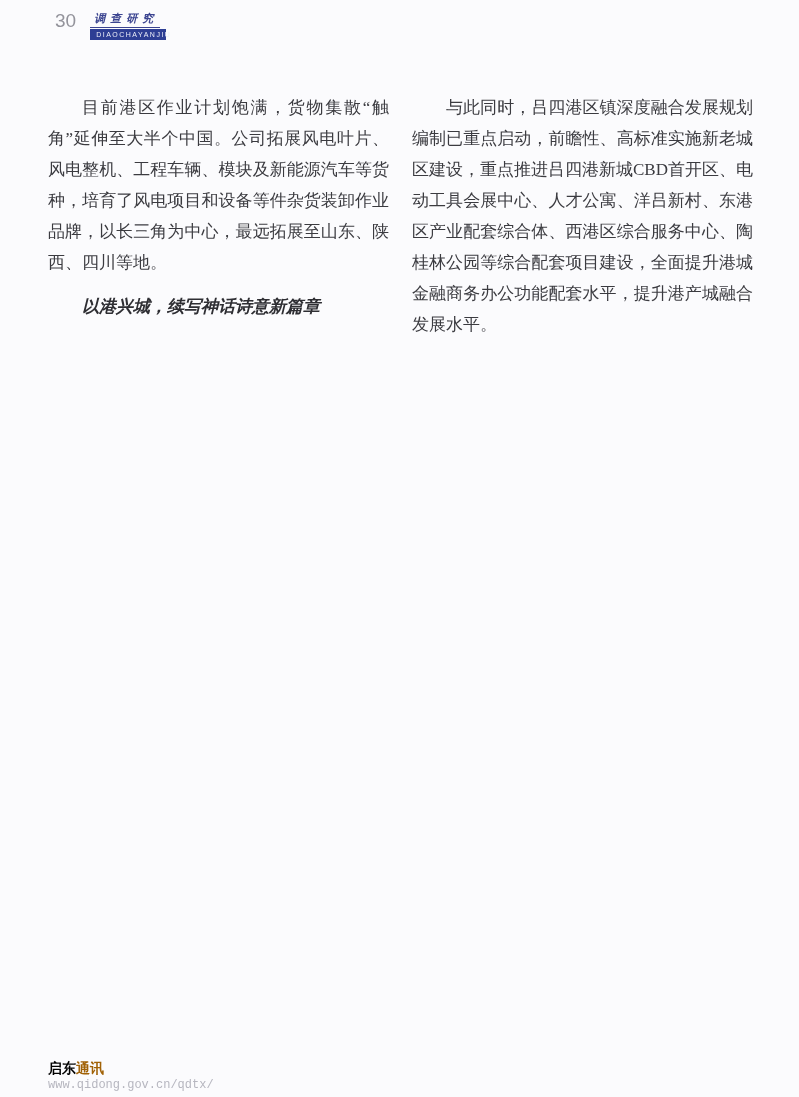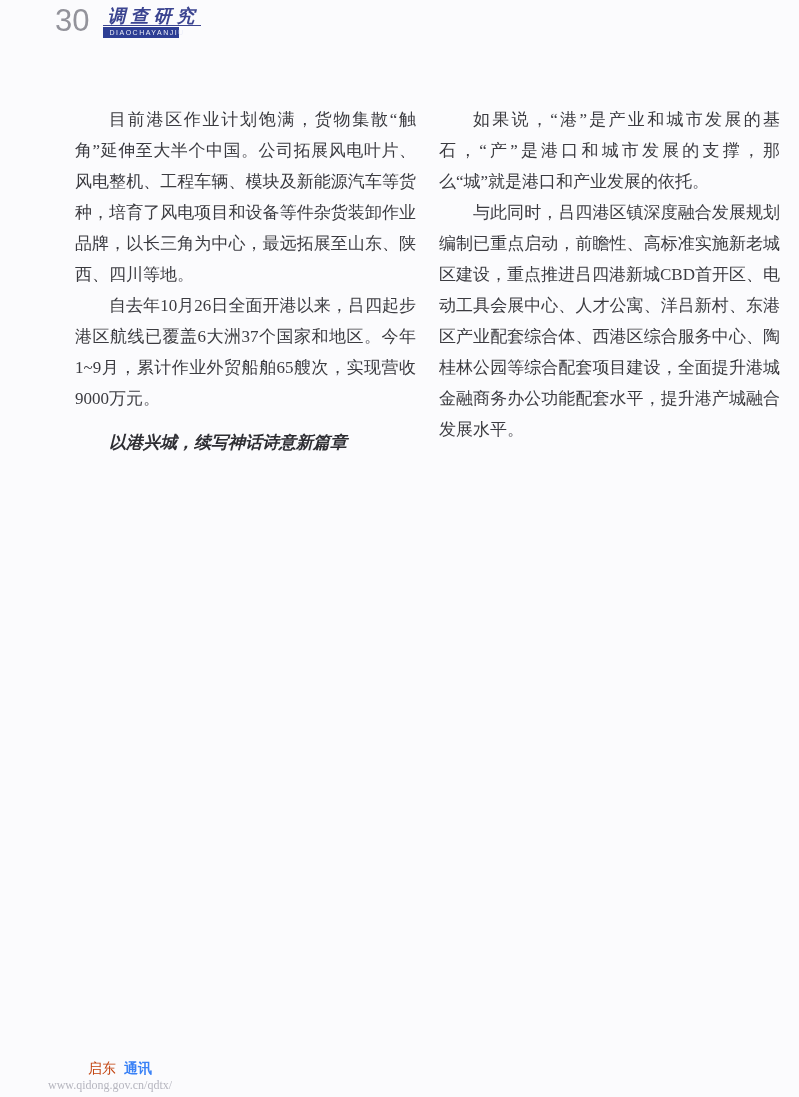--- a/index.html
+++ b/index.html
@@ -8,80 +8,78 @@
     background:#fbfbfd;
     position:relative;
     overflow:hidden;
     font-family:"Liberation Serif","DejaVu Serif",serif;
     color:#3b3b40;
   }
   
   .page-header{position:absolute;top:6px;left:55px;display:flex;align-items:flex-start;}
   .page-number{
     font-family:"Liberation Sans","DejaVu Sans",sans-serif;
-    font-size:31px;color:#93939b;line-height:30px;font-weight:400;
+    font-size:19px;color:#93939b;line-height:30px;font-weight:400;
   }
   .section-logo{margin-left:14px;padding-top:2px;}
   .section-cn{
-    font-size:18px;color:#3b4490;letter-spacing:5px;
+    font-size:11px;color:#3b4490;letter-spacing:5px;
     font-style:italic;font-weight:bold;line-height:14px;
     padding:0 2px 2px 4px;
     border-bottom:1.5px solid #3b4490;
     display:inline-block;
   }
   .section-en{
     display:block;margin-top:1px;
     background:#2d3e94;color:#eceef8;
     font-family:"Liberation Sans","DejaVu Sans",sans-serif;
     font-size:7px;letter-spacing:1.5px;line-height:11px;
     padding:0 6px;width:64px;text-align:center;
   }
   
   .column{
-    position:absolute;top:104px;width:341px;
+    position:absolute;top:92px;width:341px;
     font-size:17px;line-height:31px;
-    text-align:justify;text-justify:inter-ideograph;margin-left:27px;
+    text-align:justify;text-justify:inter-ideograph;
   }
   .col-left{left:48px;}
   .col-right{left:412px;}
   .column p{margin:0;text-indent:2em;}
   .column p.no-indent{text-indent:0;}
   .column h3{
     margin:13px 0 4px 0;font-size:17px;line-height:31px;
     text-indent:2em;color:#2e2e33;font-weight:bold;font-style:italic;
   }
   
   .page-footer{position:absolute;left:48px;top:1060px;}
   .brand-line{font-size:14px;line-height:16px;font-family:"Liberation Sans","DejaVu Sans",sans-serif;}
-  .brand-primary{color:#c2410c;font-weight:normal;margin-left:40px;}
-  .brand-secondary{color:#3b82f6;font-weight:bold;margin-left:8px;}
+  .brand-primary{color:#000000;font-weight:bold;}
+  .brand-secondary{color:#a16207;font-weight:bold;}
   .footer-url{
-    font-family:Liberation Serif, serif;
+    font-family:Liberation Mono, monospace;
     font-size:12px;color:#b6b6bf;line-height:16px;margin-top:1px;
   }
 </style>
 </head>
 <body>
 
 <header class="page-header">
   <div class="page-number">30</div>
   <div class="section-logo">
     <span class="section-cn">调查研究</span>
     <span class="section-en">DIAOCHAYANJIU</span>
   </div>
 </header>
 
 <main>
   <section class="column col-left">
       <p>目前港区作业计划饱满，货物集散“触角”延伸至大半个中国。公司拓展风电叶片、风电整机、工程车辆、模块及新能源汽车等货种，培育了风电项目和设备等件杂货装卸作业品牌，以长三角为中心，最远拓展至山东、陕西、四川等地。</p>
-      <p>自去年10月26日全面开港以来，吕四起步港区航线已覆盖6大洲37个国家和地区。今年1~9月，累计作业外贸船舶65艘次，实现营收9000万元。</p>
       <h3>以港兴城，续写神话诗意新篇章</h3>
     </section>
   <section class="column col-right">
-      <p>如果说，“港”是产业和城市发展的基石，“产”是港口和城市发展的支撑，那么“城”就是港口和产业发展的依托。</p>
       <p>与此同时，吕四港区镇深度融合发展规划编制已重点启动，前瞻性、高标准实施新老城区建设，重点推进吕四港新城CBD首开区、电动工具会展中心、人才公寓、洋吕新村、东港区产业配套综合体、西港区综合服务中心、陶桂林公园等综合配套项目建设，全面提升港城金融商务办公功能配套水平，提升港产城融合发展水平。</p>
     </section>
 </main>
 
 <footer class="page-footer">
   <div class="brand-line">
     <span class="brand-primary">启东</span><span class="brand-secondary">通讯</span>
   </div>
   <div class="footer-url">www.qidong.gov.cn/qdtx/</div>
 </footer>

